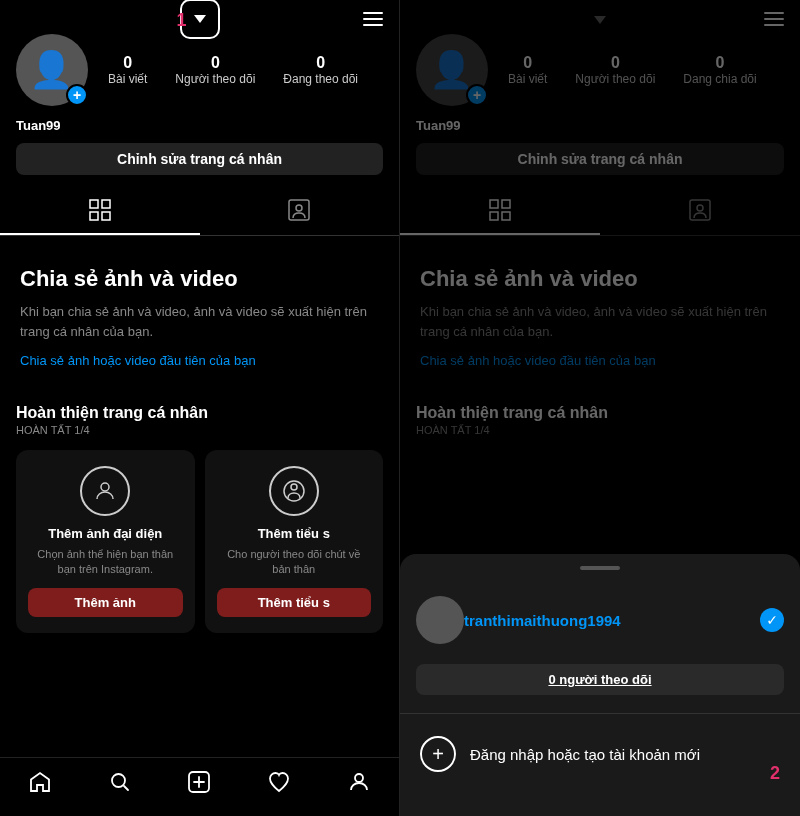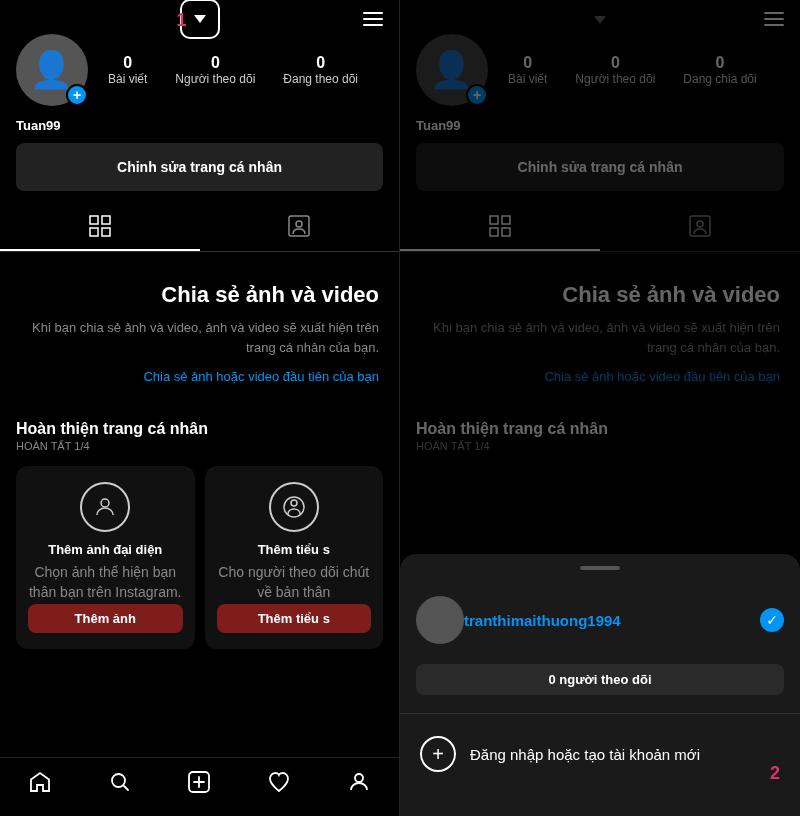--- a/index.html
+++ b/index.html
@@ -128,21 +128,21 @@
       font-size: 13px;
       font-weight: 600;
       margin-bottom: 10px;
     }
 
     .edit-btn {
       width: 100%;
       background: #222;
       border: none;
       border-radius: 8px;
-      padding: 16px;
+      padding: 8px;
       color: #fff;
       font-size: 14px;
       font-weight: 600;
       cursor: pointer;
       text-align: center;
     }
 
     
     .tabs {
       display: flex;
@@ -160,21 +160,21 @@
       border-bottom: 2px solid transparent;
     }
 
     .tab.active {
       border-bottom: 2px solid #fff;
     }
 
     
     .content-section {
       padding: 30px 20px 20px;
-      text-align: right;
+      text-align: left;
     }
 
     .content-title {
       font-size: 22px;
       font-weight: 700;
       margin-bottom: 10px;
     }
 
     .content-desc {
       font-size: 13px;
@@ -235,24 +235,24 @@
       color: #ccc;
     }
 
     .card-title {
       font-size: 13px;
       font-weight: 600;
       margin-bottom: 6px;
     }
 
     .card-desc {
-      font-size: 14px;
+      font-size: 11px;
       color: #888;
       line-height: 1.4;
-      margin-bottom: 2px;
+      margin-bottom: 10px;
       flex: 1;
     }
 
     .card-btn {
       background: #7f1d1d;
       color: #fff;
       border: none;
       border-radius: 8px;
       padding: 7px 16px;
       font-size: 13px;
@@ -341,20 +341,21 @@
       align-items: center;
       justify-content: center;
       color: #fff;
       font-size: 14px;
     }
 
     .sheet-actions {
       display: flex;
       gap: 10px;
       padding: 10px 16px;
+      text-decoration: underline;
     }
 
     .sheet-action-btn {
       flex: 1;
       background: #2a2a2a;
       border: none;
       border-radius: 8px;
       padding: 8px;
       color: #fff;
       font-size: 13px;

